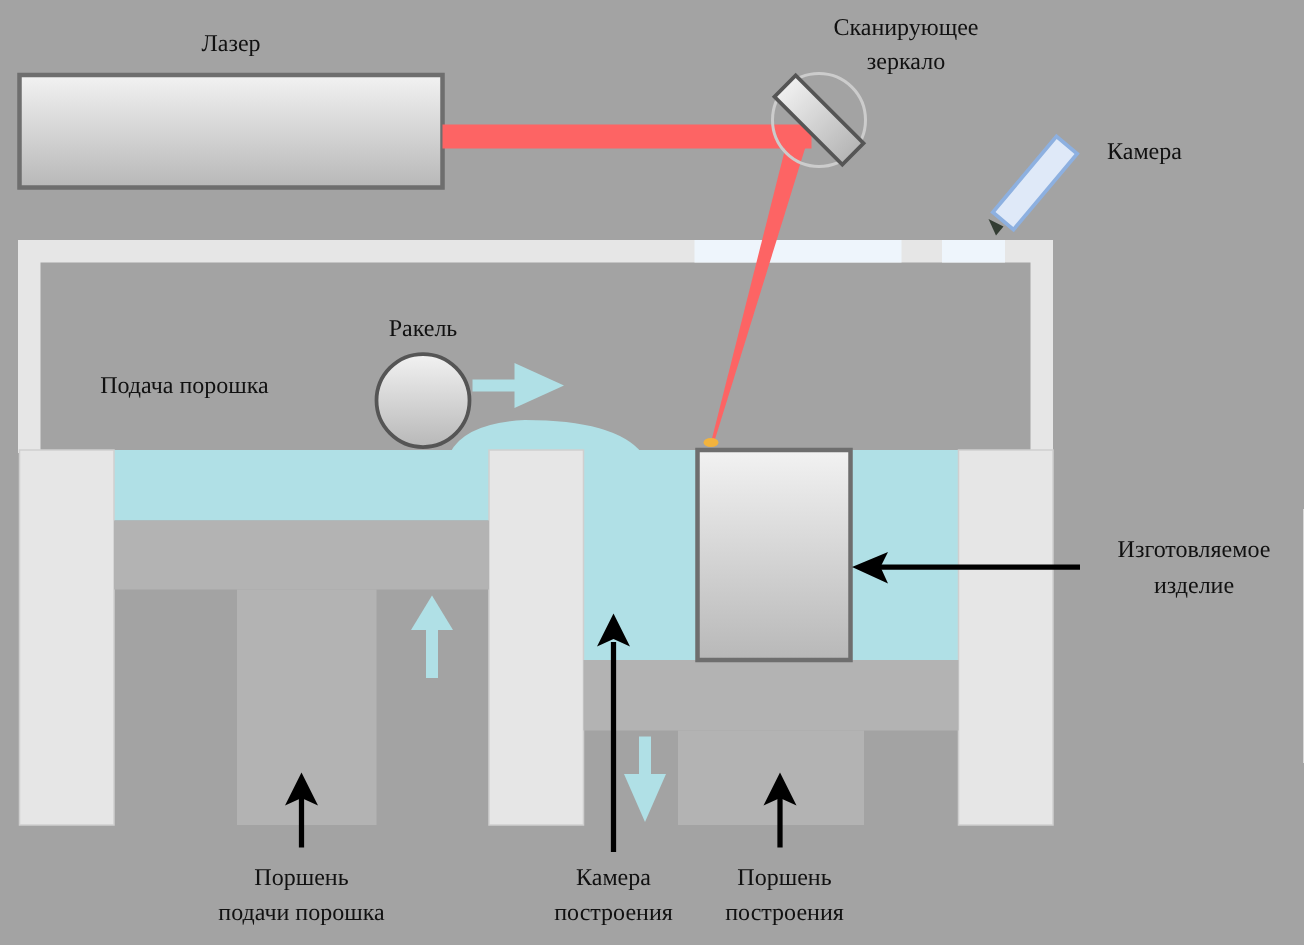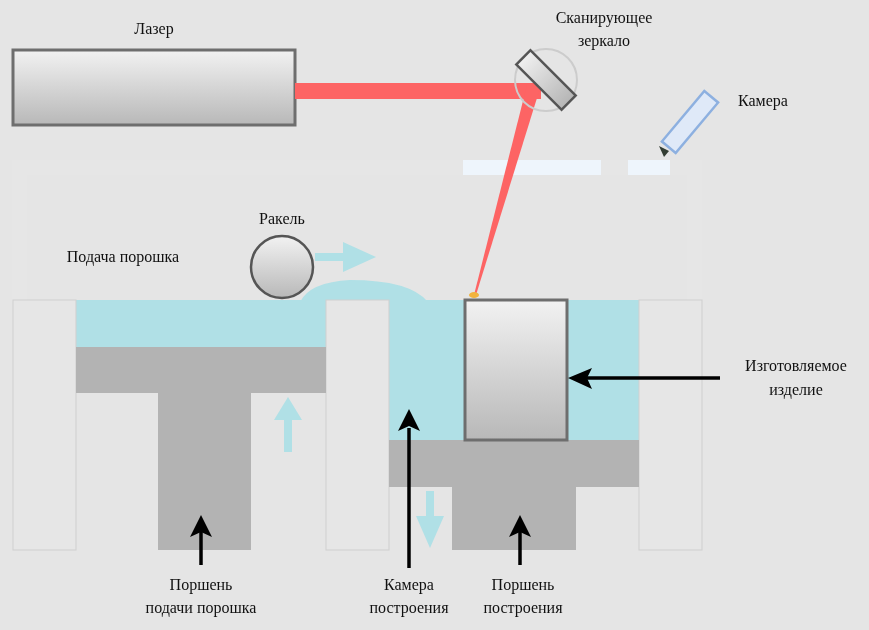--- a/index.html
+++ b/index.html
@@ -1,16 +1,16 @@
 <!DOCTYPE html>
 <html><head>
 <meta charset="utf-8">
 <style>
   html, body { margin: 0; padding: 0; background: #ffffff; }
-  #stage { position: relative; width: 869px; height: 630px; overflow: hidden; background: #e5e5e5; text-align: center; }
+  #stage { position: relative; width: 869px; height: 630px; overflow: hidden; background: #a3a3a3; text-align: center; }
   svg { position: absolute; left: 0; top: 0; }
   .lbl { font-family: "Liberation Serif", "DejaVu Serif", serif; font-size: 16px; fill: #111111; }
 </style>
 </head>
 <body>
 
 <div id="stage">
 <svg width="869" height="630" viewBox="0 0 869 630">
   <defs>
     <linearGradient id="gGray" x1="0" y1="0" x2="0" y2="1">

